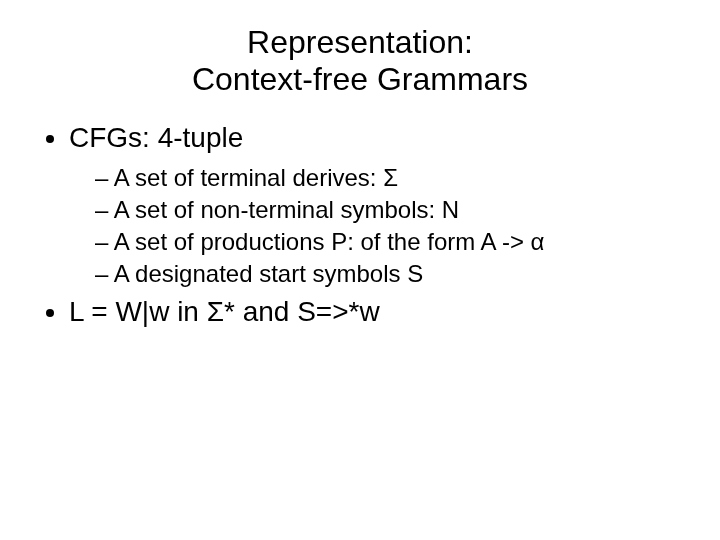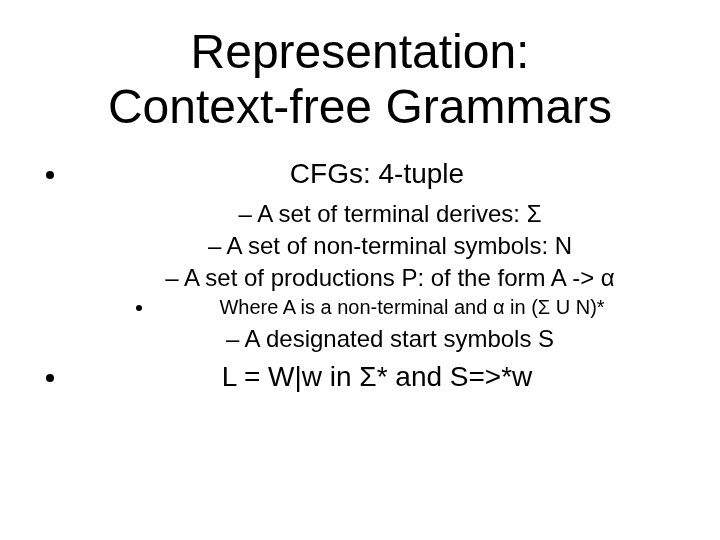--- a/index.html
+++ b/index.html
@@ -12,31 +12,30 @@
     color: #000;
   }
   .slide {
     box-sizing: border-box;
     width: 720px;
     height: 540px;
     padding: 18px 28px 0 28px;
   }
   .title {
     text-align: center;
-    font-size: 48px;
+    font-size: 32px;
     line-height: 1.15;
     margin: 6px 0 24px 0;
     font-weight: 400;
   }
   ul.top {
     list-style: disc;
     margin: 7px;
     padding-left: 34px;
     font-size: 28px;
-    text-align: center;
   }
   ul.top > li {
     margin-bottom: 8px;
   }
   ul.sub1 {
     list-style: none;
     margin: 10px 0 6px 0;
     padding-left: 26px;
     font-size: 24px;
   }
@@ -68,23 +67,20 @@
   </div>
 
   <ul class="top">
     <li>
       <span>CFGs: 4-tuple</span>
       <ul class="sub1">
         <li>A set of terminal derives: Σ</li>
         <li>A set of non-terminal symbols: N</li>
         <li>
           <span>A set of productions P: of the form A -&gt; α</span>
-          <ul class="sub2">
-            <li>Where A is a non-terminal and α in (Σ U N)*</li>
-          </ul>
         </li>
         <li>A designated start symbols S</li>
       </ul>
     </li>
     <li>
       <span>L = W|w in Σ* and S=&gt;*w</span>
     </li>
   </ul>
 </div>
 

